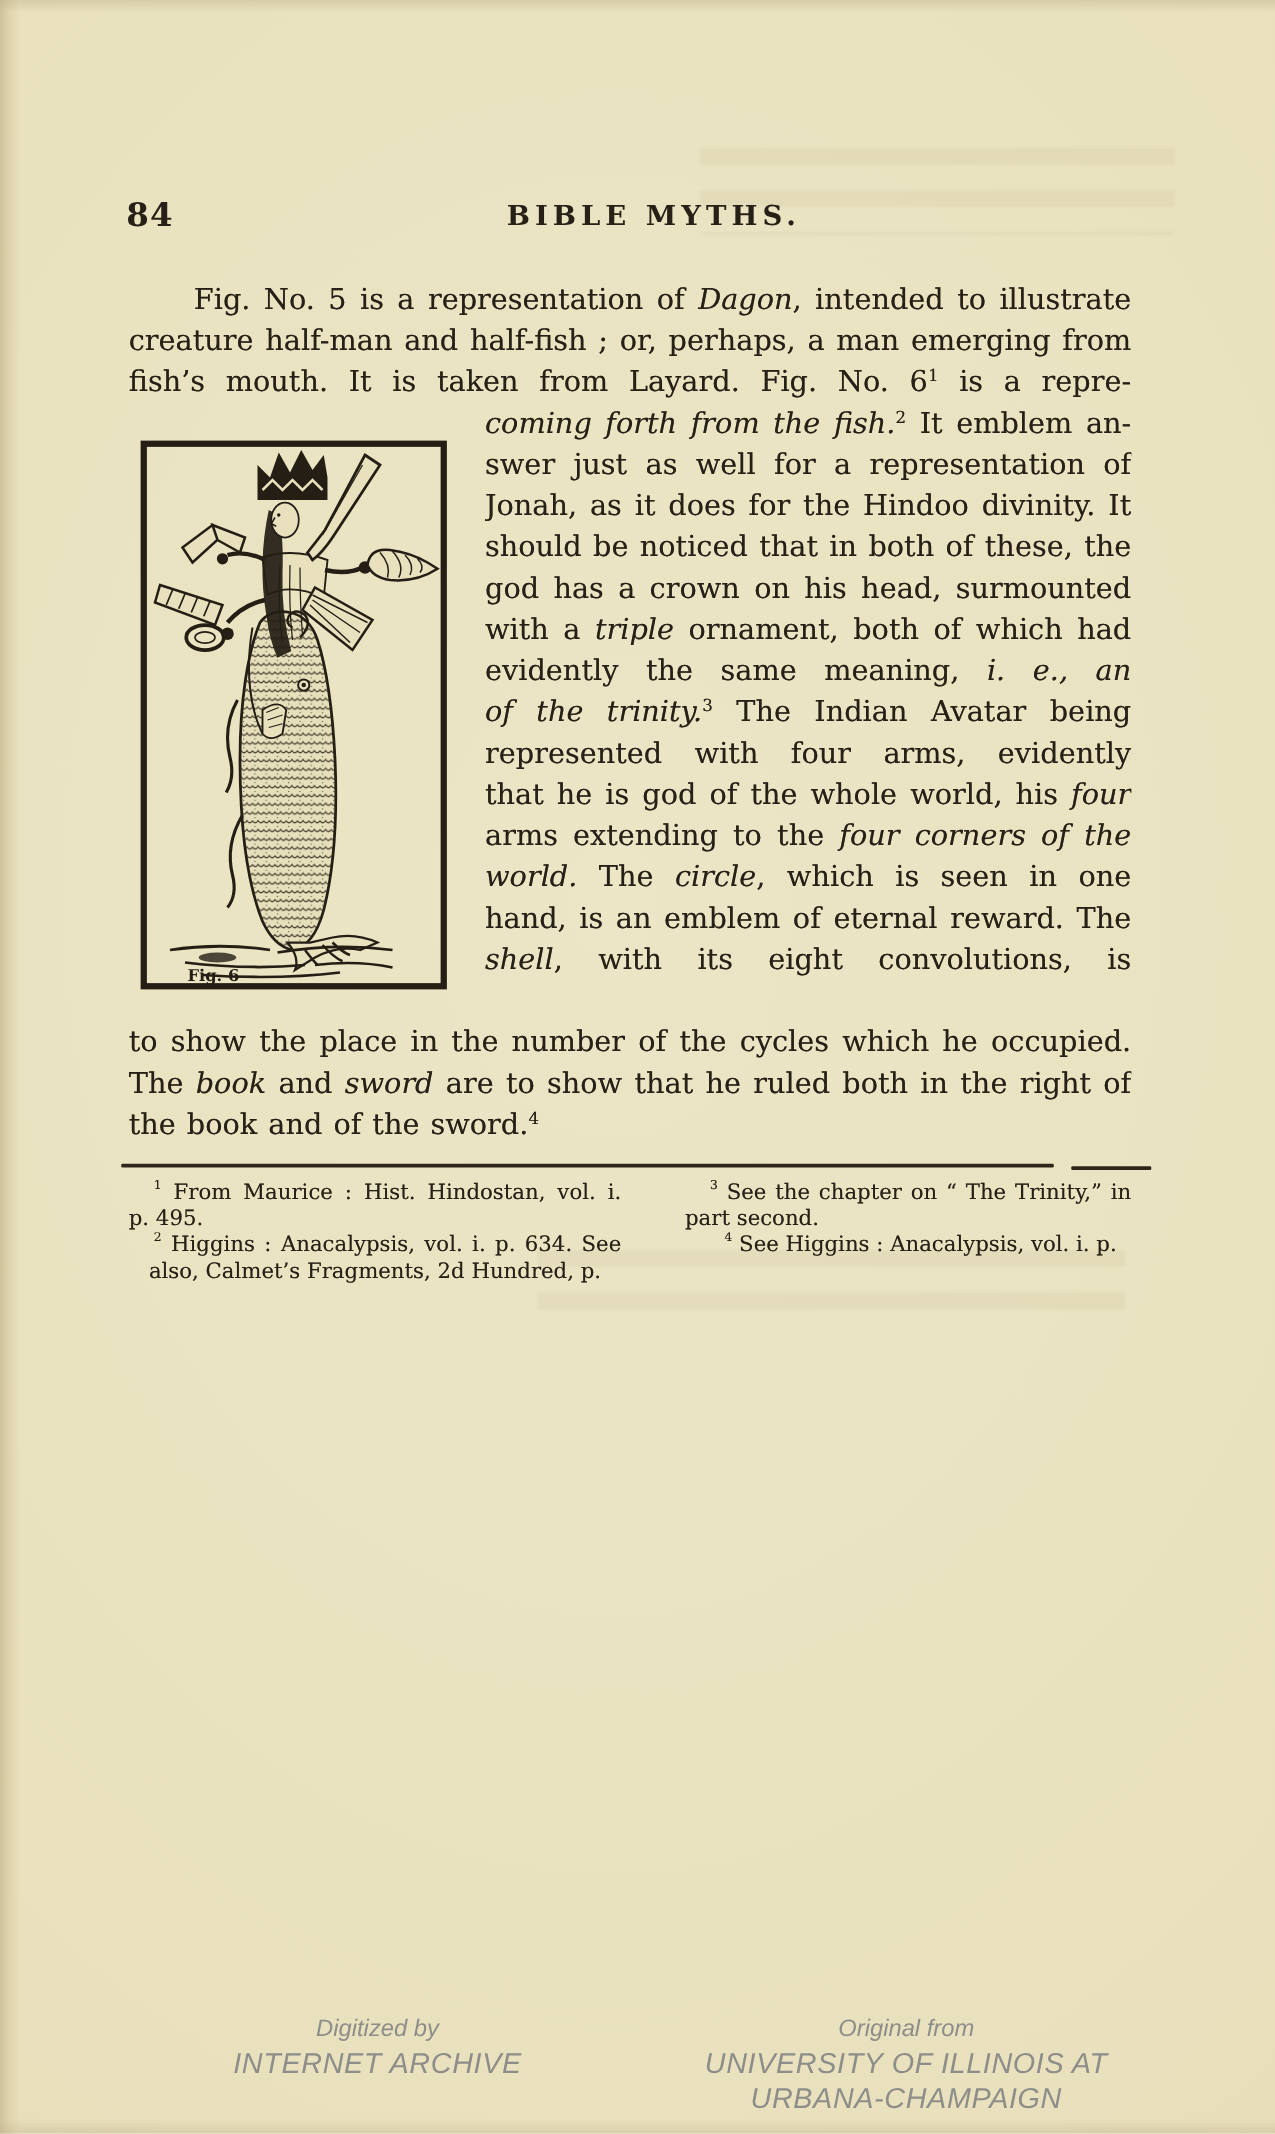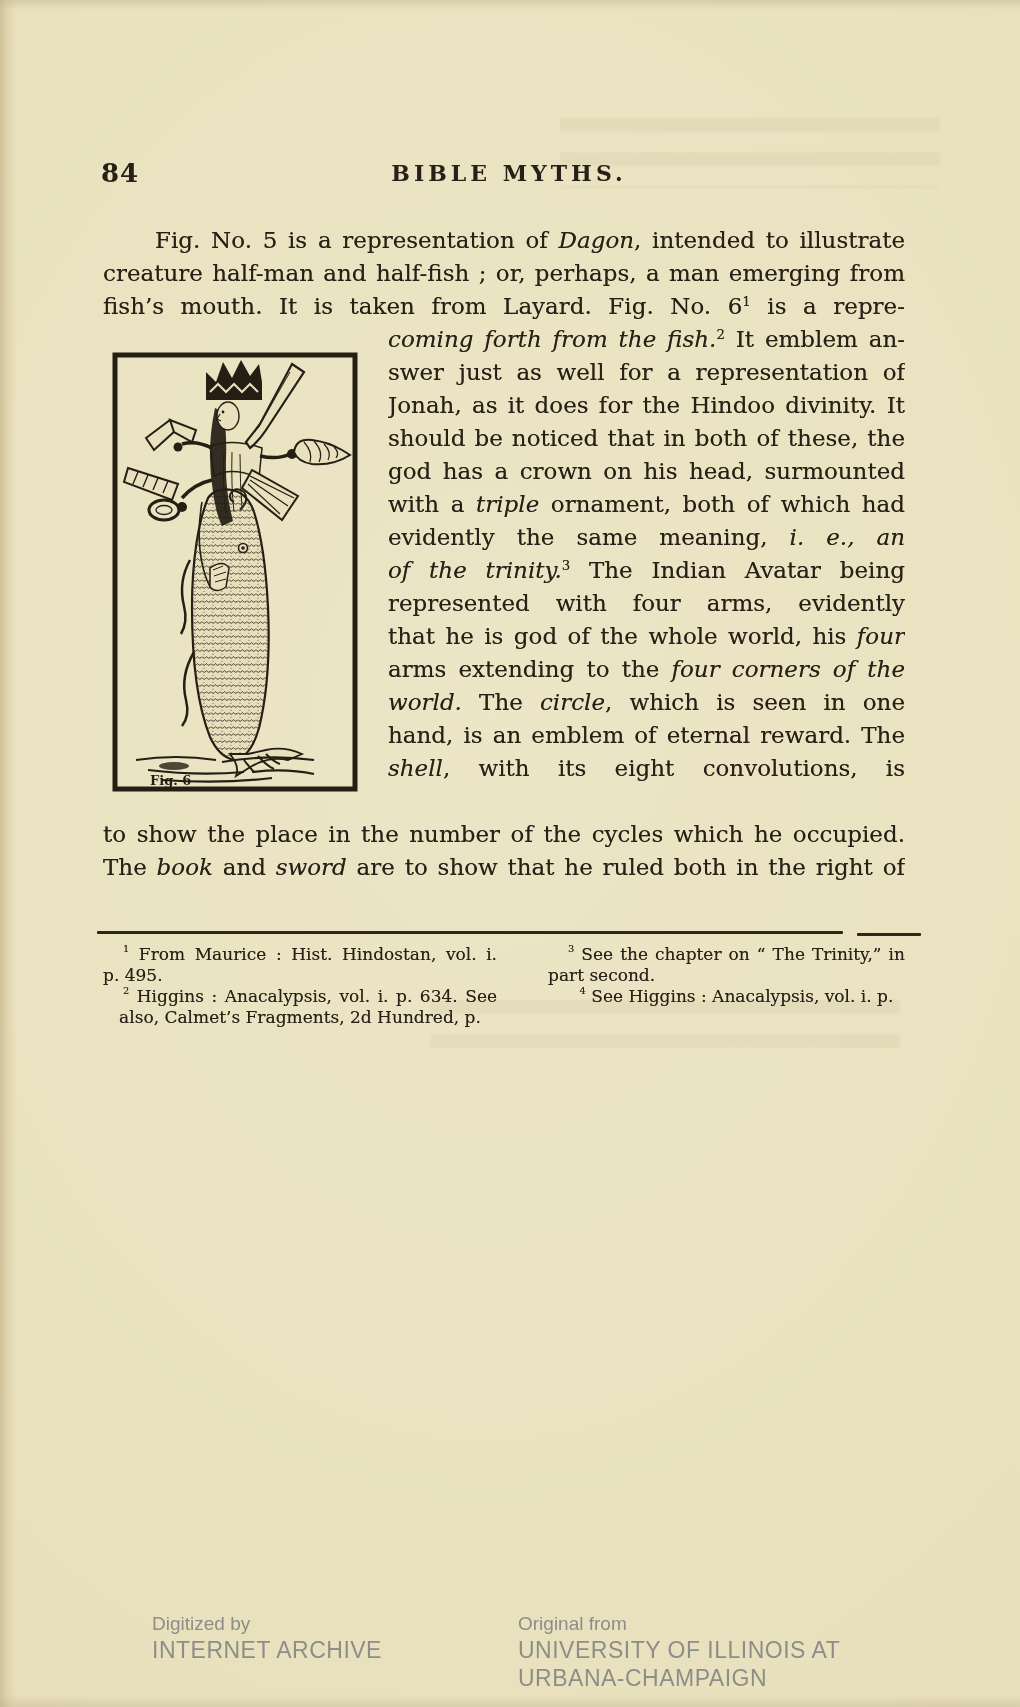--- a/index.html
+++ b/index.html
@@ -11,21 +11,21 @@
         background:linear-gradient(90deg,#cfc29a 0%,#ddd2ab 40%,rgba(221,210,171,0) 100%);}
   .edge-top{position:absolute;left:0;top:0;right:0;height:10px;
         background:linear-gradient(180deg,rgba(190,178,140,.45),rgba(190,178,140,0));}
   .edge-bot{position:absolute;left:0;bottom:0;right:0;height:12px;
         background:linear-gradient(0deg,rgba(190,178,140,.4),rgba(190,178,140,0));}
   .ghost{position:absolute;opacity:.05;filter:blur(1px);pointer-events:none;
         background:repeating-linear-gradient(180deg,#6b5b3e 0 14px,rgba(0,0,0,0) 14px 34px);}
 
   .runhead{position:absolute;top:158px;left:0;width:1020px;height:26px;color:#262017;}
   .pagenum{position:absolute;left:101px;top:0;font-size:26px;font-weight:bold;letter-spacing:1px;}
-  .headtitle{position:absolute;left:289px;width:440px;text-align:center;top:2px;
+  .headtitle{position:absolute;left:303px;width:440px;text-align:center;top:2px;
         font-size:22px;font-weight:bold;letter-spacing:4px;}
 
   .textcol{position:absolute;color:#262017;font-size:23px;}
   .textcol .line{height:33px;line-height:33px;overflow:hidden;white-space:normal;
         text-align:justify;text-align-last:justify;text-shadow:0 0 .5px rgba(45,35,20,.55);
         word-spacing:1.5px;}
   .textcol .line.nj{text-align:left;text-align-last:left;}
   .textcol .line.ind{text-indent:52px;}
   #para-top{left:103px;top:224px;width:802px;}
   #para-wrap{left:388px;top:323px;width:517px;}
@@ -41,21 +41,21 @@
   .fn .line{height:21px;line-height:21px;overflow:hidden;text-align:justify;text-align-last:justify;
         text-shadow:0 0 .4px rgba(45,35,20,.5);}
   .fn .line.nj{text-align:center;text-align-last:left;}
   .fn .line.ind{text-indent:20px;}
   #fn-left{left:103px;top:944px;width:394px;}
   #fn-right{left:548px;top:944px;width:357px;}
 
   figure{margin:0;}
   .figbox{position:absolute;left:112px;top:352px;width:246px;height:440px;}
 
-  .stamp{position:absolute;color:#8d8d89;font-family:"Liberation Sans",sans-serif;}
+  .stamp{position:absolute;color:#8d8d89;font-family:"Liberation Sans",sans-serif;text-align:center;font-style:italic;}
   .stamp .s1{font-size:19px;line-height:24px;}
   .stamp .s2{font-size:23px;line-height:28px;letter-spacing:.5px;}
   #stamp-left{left:152px;top:1612px;width:300px;}
   #stamp-right{left:518px;top:1612px;width:414px;}
 </style>
 </head>
 <body>
 
 <div class="page">
   <div class="edge-left"></div>
@@ -155,20 +155,21 @@
       <div class="line"><span>represented with four arms, evidently means</span></div>
       <div class="line"><span>that he is god of the whole world, his </span><span class="it">four</span></div>
       <div class="line"><span>arms extending to the </span><span class="it">four corners of the</span></div>
       <div class="line"><span class="it">world.</span><span> The </span><span class="it">circle</span><span>, which is seen in one</span></div>
       <div class="line"><span>hand, is an emblem of eternal reward. The</span></div>
       <div class="line"><span class="it">shell</span><span>, with its eight convolutions, is intended</span></div>
     </div>
   <div id="para-bottom" class="textcol">
       <div class="line"><span>to show the place in the number of the cycles which he occupied.</span></div>
       <div class="line"><span>The </span><span class="it">book</span><span> and </span><span class="it">sword</span><span> are to show that he ruled both in the right of</span></div>
+      <div class="line nj"><span>the book and of the sword.</span><span class="sup">4</span></div>
     </div>
 
   <div id="rule-a" class="rule-seg"></div>
   <div id="rule-b" class="rule-seg"></div>
 
   <div id="fn-left" class="fn">
       <div class="line ind"><span class="sup">1</span><span> From Maurice : Hist. Hindostan, vol. i.</span></div>
       <div class="line nj"><span>p. 495.</span></div>
       <div class="line ind"><span class="sup">2</span><span> Higgins : Anacalypsis, vol. i. p. 634. See</span></div>
       <div class="line nj"><span>also, Calmet’s Fragments, 2d Hundred, p. 78.</span></div>

